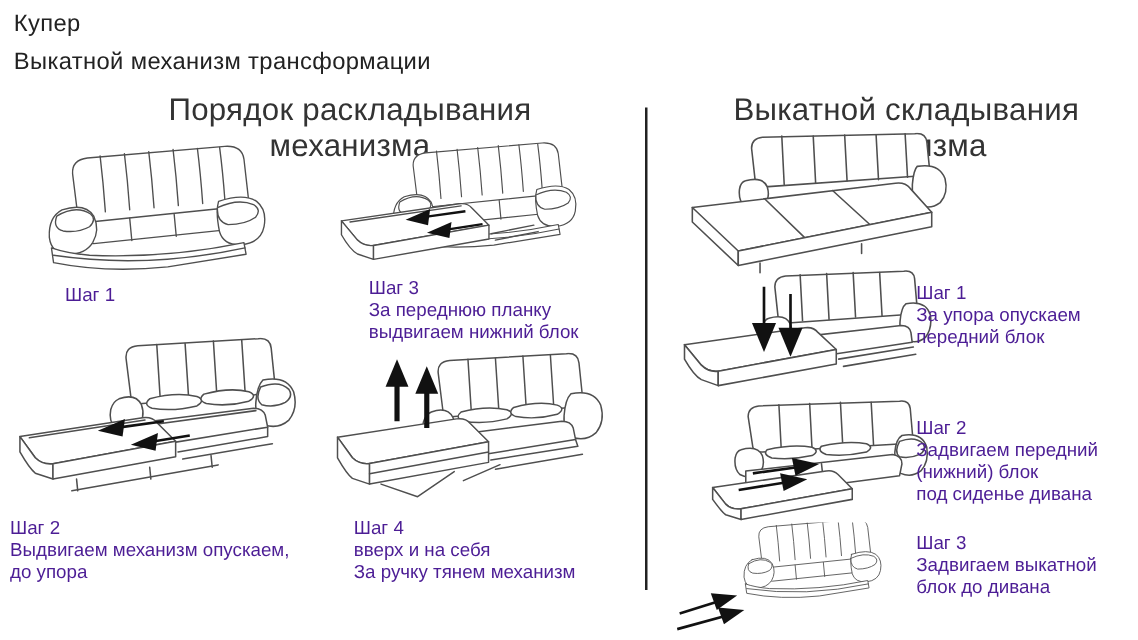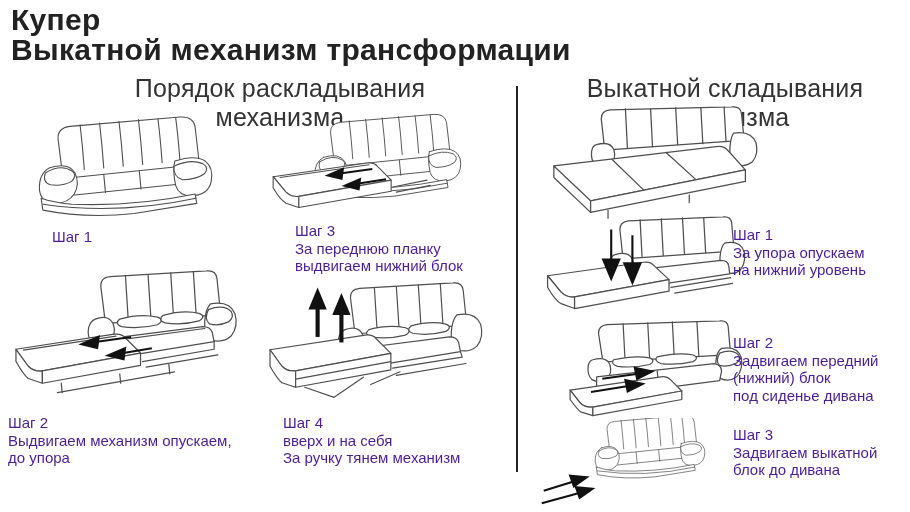--- a/index.html
+++ b/index.html
@@ -1,18 +1,18 @@
 <!DOCTYPE html>
 <html><head>
 <meta charset="utf-8">
 <style>
   html,body{margin:0;padding:0;background:#fff}
   .page{position:relative;width:910px;height:512px;background:#ffffff;
         font-family:"Liberation Sans",sans-serif;color:#2f2f2f;overflow:hidden}
-  .title{position:absolute;left:11px;top:5px;font-weight:bold;font-size:30px;
+  .title{position:absolute;left:11px;top:5px;font-weight:normal;font-size:19px;
          line-height:30px;color:#222;letter-spacing:.3px}
   .colhead{position:absolute;font-size:25px;text-align:center;color:#333;letter-spacing:.2px}
   .fig{position:absolute}
   .fig svg{width:100%;height:100%;display:block}
   .caption{position:absolute;font-size:15px;line-height:17.5px;text-align:left;color:#4c1d95}
   .divider{position:absolute;left:516px;top:86px;width:2px;height:386px;background:#222}
   
   .la{stroke:#4f4f4f;fill:none;stroke-width:1.3;stroke-linejoin:round;stroke-linecap:round}
   .la .wh{fill:#ffffff}
   .ar{fill:#111;stroke:none}
@@ -210,21 +210,21 @@
         <line class="art" x1="72" y1="14" x2="72" y2="48"></line>
         <polygon class="ar" points="62,44 82,44 72,68"></polygon>
         <line class="art" x1="94" y1="20" x2="94" y2="52"></line>
         <polygon class="ar" points="84,48 104,48 94,72"></polygon>
       </g>
     </svg>
   </div>
   <div class="caption" style="left:733px;top:226px;width:170px">
     <div>Шаг 1</div>
     <div>За упора опускаем</div>
-    <div>на нижний уровень</div>
+    <div>передний блок</div>
   </div>
 
   <div class="fig" style="left:540px;top:320px;width:206px;height:106px">
     <svg viewBox="0 0 210 112">
       <g class="la">
         <path class="wh" d="M62,40 L58,14 Q58,6 67,5 L186,1 Q194,0 195,7 L197,30 Q197,36 189,37 L70,44 Q63,44 62,40 Z"></path>
         <path d="M84,4 L86,42"></path>
           <path d="M110,3 L112,41"></path>
           <path d="M136,2 L138,39"></path>
           <path d="M162,2 L164,38"></path>

